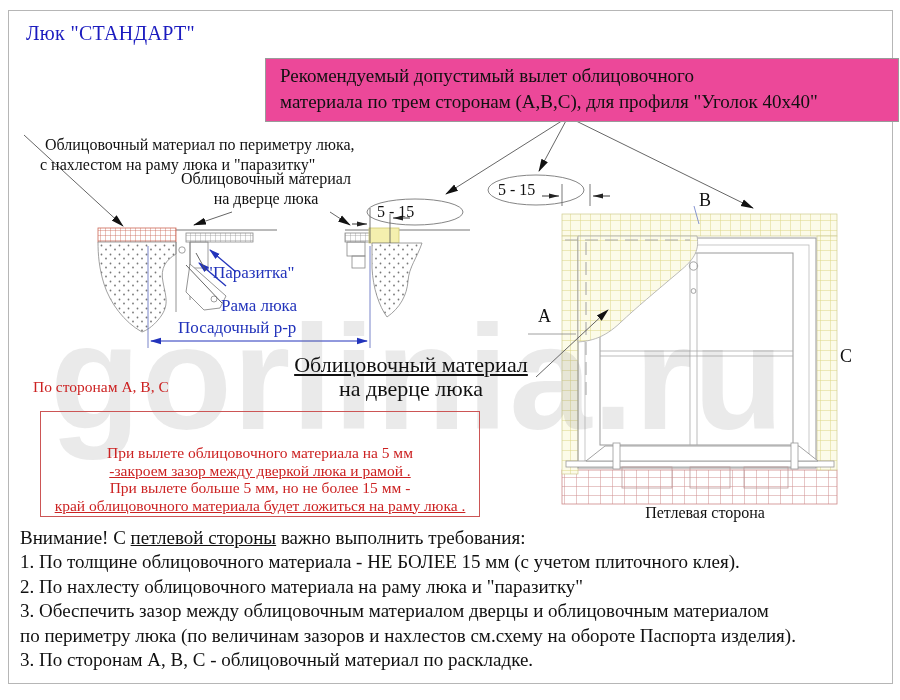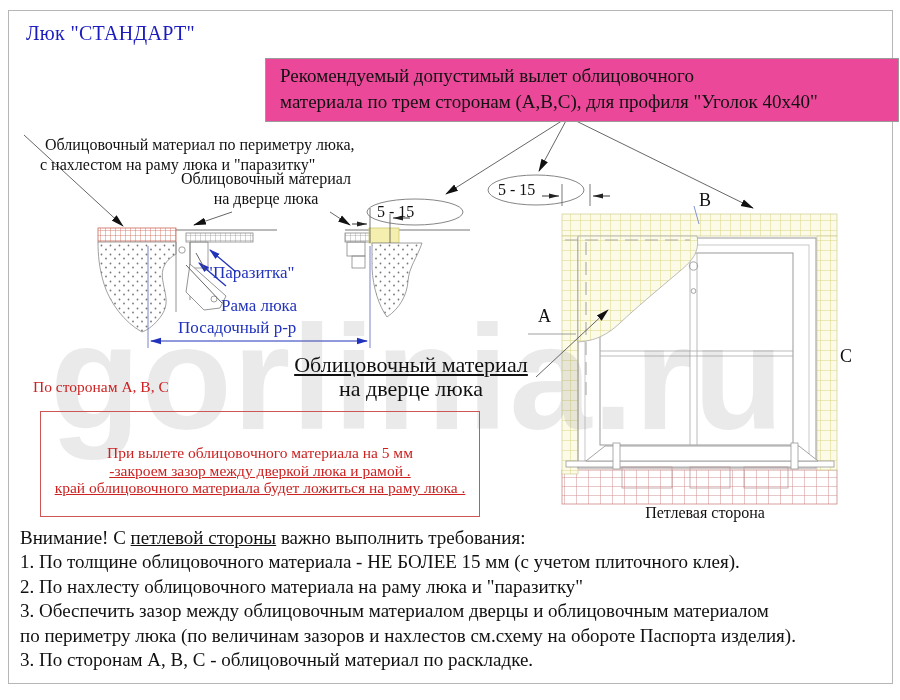--- a/index.html
+++ b/index.html
@@ -193,20 +193,21 @@
 
 <div class="abs letter lA txt">А</div>
 <div class="abs letter lB txt">В</div>
 <div class="abs letter lC txt">С</div>
 
 <div class="abs redHeading red txt">По сторонам А, В, С</div>
 
 <div class="abs redBox red txt">
   <div class="rl1">При вылете облицовочного материала  на 5 мм</div>
   <div class="u">-закроем зазор между дверкой люка и рамой .</div>
+  <div>При вылете больше 5 мм, но не более 15 мм -</div>
   <div class="u">край облицовочного материала будет ложиться на раму люка .</div>
 </div>
 
 <div class="abs hingeSide txt">Петлевая сторона</div>
 
 <div class="abs attention txt">
   <div>
     <span>Внимание! С </span><span class="u">петлевой стороны</span><span> важно выполнить требования:</span>
   </div>
   <div>1. По толщине облицовочного материала - НЕ БОЛЕЕ 15 мм (с учетом плиточного клея).</div>

